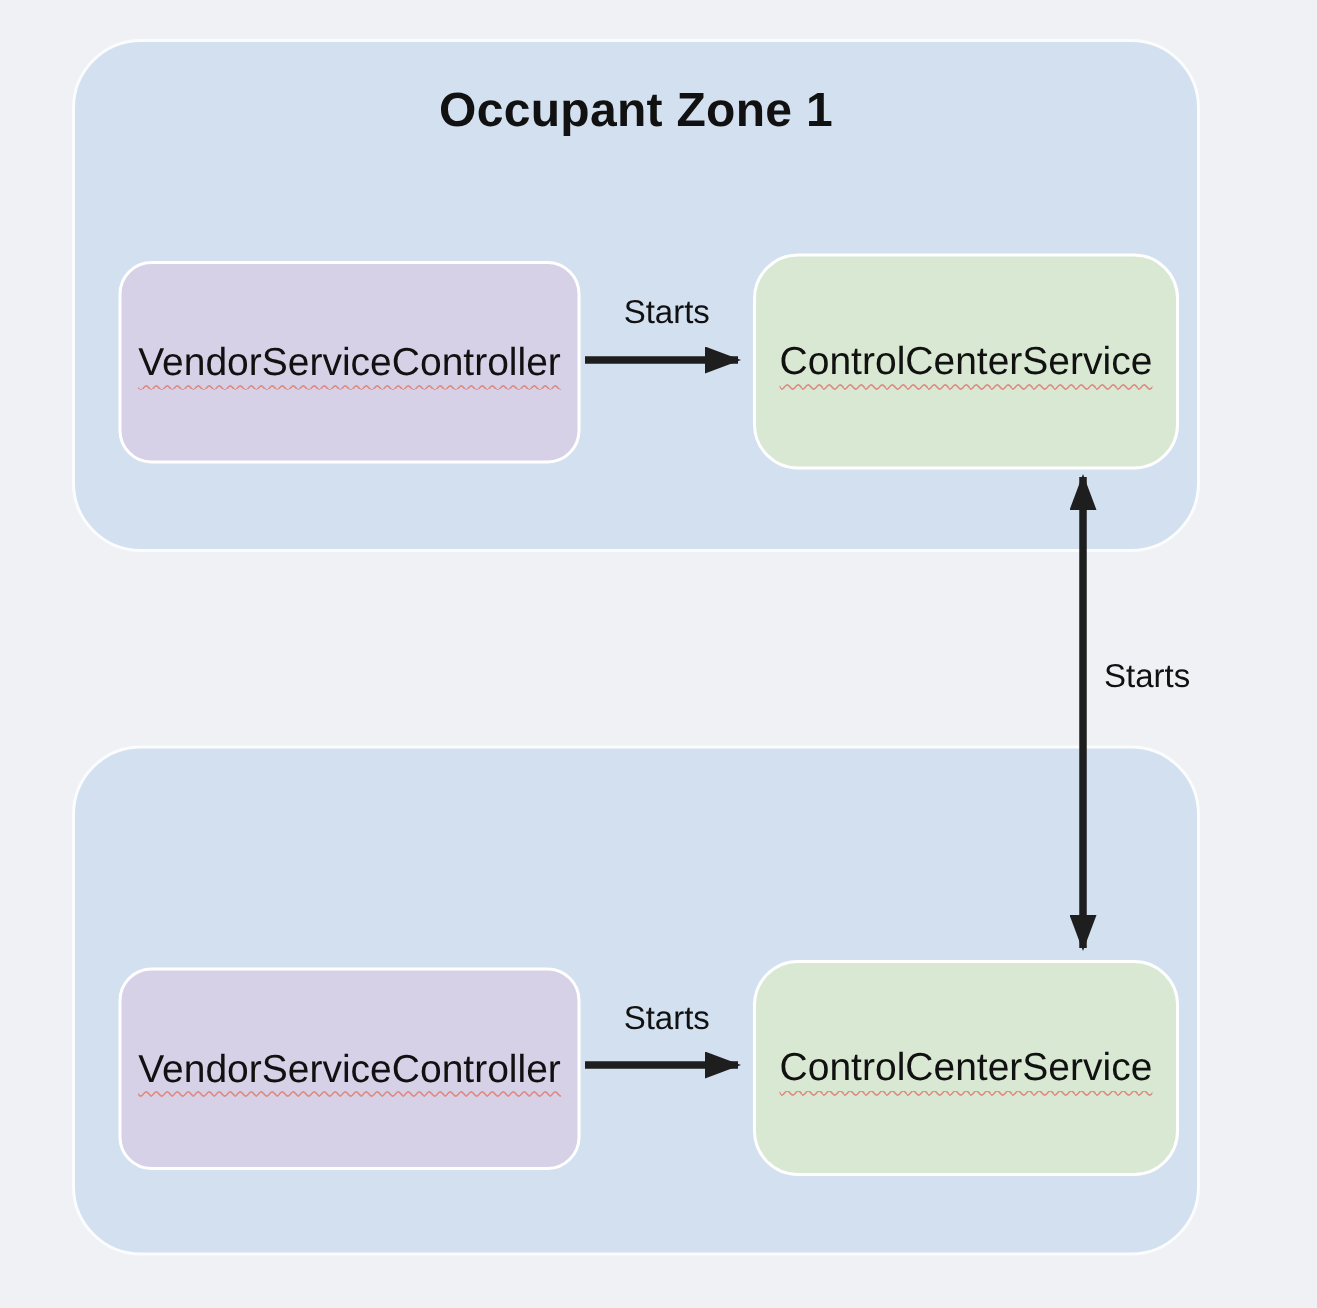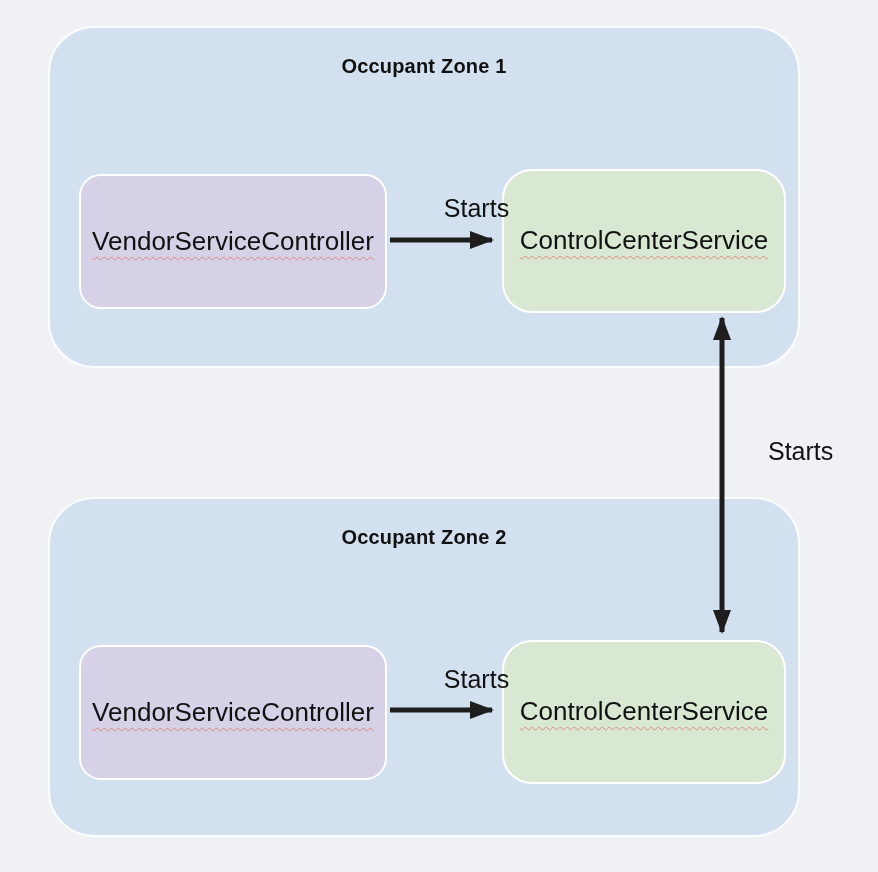--- a/index.html
+++ b/index.html
@@ -27,21 +27,21 @@
     background:var(--zone-fill);
     border:2px solid var(--zone-border);
     border-radius:46px;
   }
   .zone-1{top:26px;}
   .zone-2{top:497px;height:340px;}
 
   .zone-title{
     position:absolute;top:27px;left:0;width:100%;
     text-align:center;
-    font-size:20px;font-weight:bold;letter-spacing:0.2px;
+    font-size:32px;font-weight:bold;letter-spacing:0.2px;
   }
 
   .node{
     position:absolute;
     display:flex;align-items:center;justify-content:center;
     border:2px solid var(--node-border);
     font-size:26px;line-height:1.2;
     white-space:nowrap;
   }
   .node-vendor{
@@ -57,23 +57,22 @@
   .misspelled{
     text-decoration-line:underline;
     text-decoration-style:wavy;
     text-decoration-color:var(--spellcheck);
     text-decoration-thickness:1px;
     text-underline-offset:6px;
   }
 
   .edge-label{
     position:absolute;
-    font-size:25px;line-height:30px;height:30px;
+    font-size:22px;line-height:30px;height:30px;
     color:var(--text);
-    margin-left:32px;
   }
   .starts-label{
     left:337px;top:165px;width:115px;text-align:center;
   }
   .connect-label{
     left:736px;top:436px;
   }
 
   .arrow-layer{
     position:absolute;left:0;top:0;width:878px;height:872px;
@@ -95,21 +94,20 @@
     <div class="node node-vendor">
       <span class="misspelled">VendorServiceController</span>
     </div>
     <div class="node node-service">
       <span class="misspelled">ControlCenterService</span>
     </div>
     <div class="edge-label starts-label">Starts</div>
   </section>
 
   <section class="zone zone-2">
-    <h2 class="zone-title">Occupant Zone 2</h2>
     <div class="node node-vendor">
       <span class="misspelled">VendorServiceController</span>
     </div>
     <div class="node node-service">
       <span class="misspelled">ControlCenterService</span>
     </div>
     <div class="edge-label starts-label">Starts</div>
   </section>
 
   <div class="edge-label connect-label">Starts</div>

